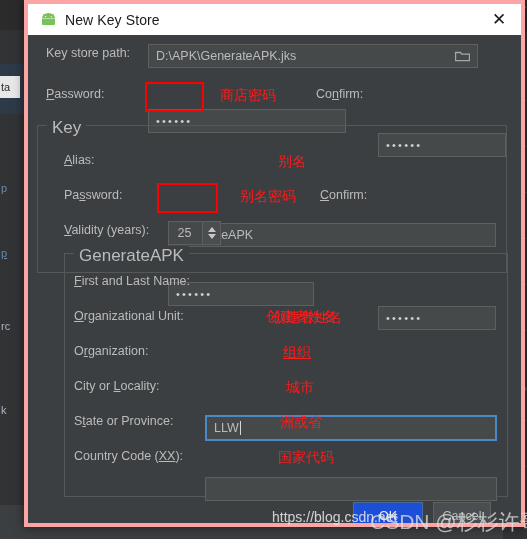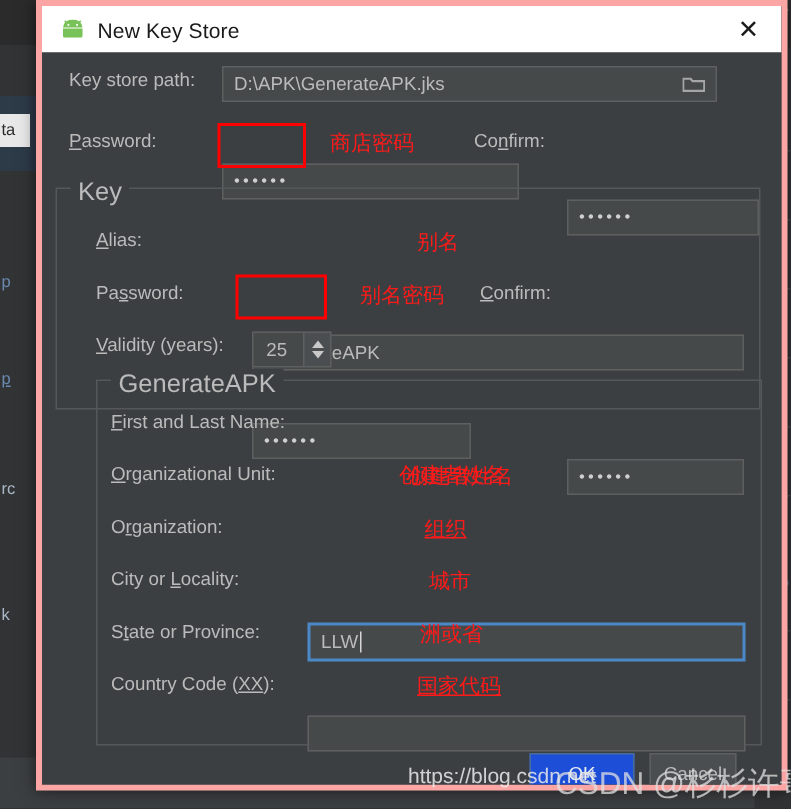--- a/index.html
+++ b/index.html
@@ -456,21 +456,21 @@
     <div class="row" style="left:46px; top:379px;">
       <span class="lbl">S<u>t</u>ate or Province:</span>
     </div>
 
     <div class="redtext" style="left:252px; top:379px;">洲或省</div>
 
     <div class="row" style="left:46px; top:414px;">
       <span class="lbl">Country Code (<u>XX</u>):</span>
     </div>
 
-    <div class="redtext" style="left:250px; top:414px;text-decoration:underline;">国家代码</div>
+    <div class="redtext" style="left:250px; top:414px;">国家代码</div>
 
     <div class="btn primary" style="left:325px; top:467px; width:70px;">OK</div>
     <div class="btn secondary" style="left:405px; top:467px; width:58px;">Cancel</div>
 
   </div>
 </div>
 
 <div class="watermark" style="left:272px; top:509px;">https://blog.csdn.net</div>
 <div class="watermark two" style="left:370px; top:508px;">CSDN @杉杉许哥4</div>
 

